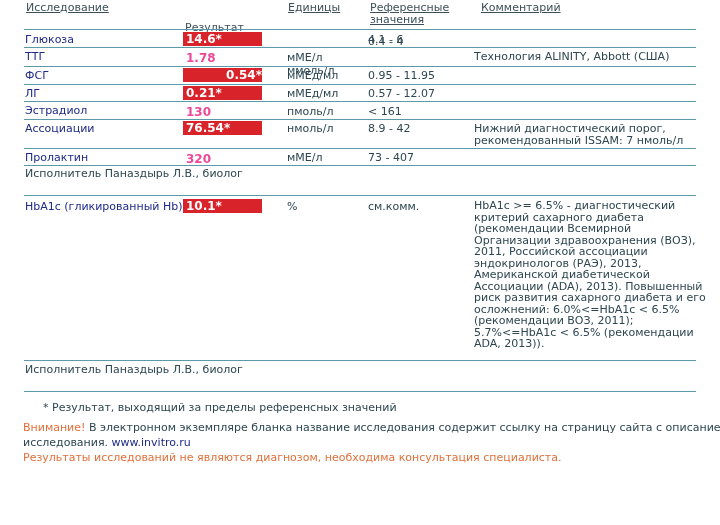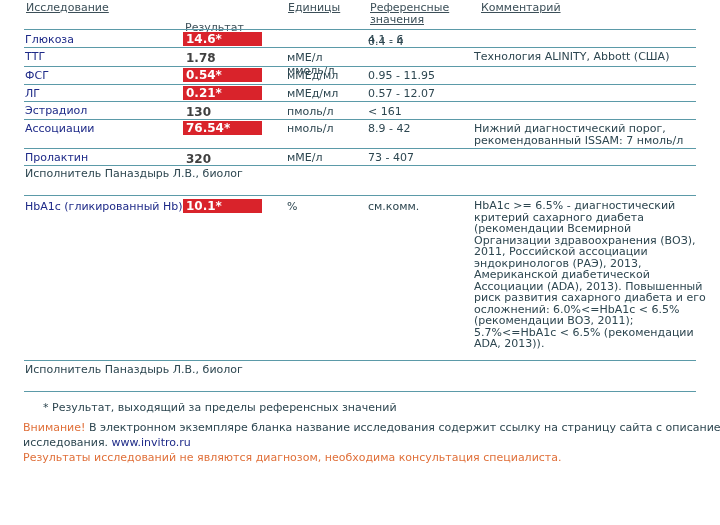--- a/index.html
+++ b/index.html
@@ -2,21 +2,21 @@
 <html><head>
 <meta charset="utf-8">
 <style>
   html, body { margin: 0; padding: 0; background: #ffffff; }
   body { width: 720px; height: 525px; position: relative; overflow: hidden;
          font-family: "DejaVu Sans", sans-serif; font-size: 11px; color: #1f3b47; }
   .abs { position: absolute; white-space: nowrap; line-height: 12px; }
   .hdr { color: #3c4f58; font-size: 11px; text-decoration: underline; }
   .line { position: absolute; left: 24px; width: 672px; height: 1px; background: #5b9aa8; }
   .name { color: #1e2a88; }
-  .res { font-weight: bold; color: #404040; font-size: 12px; }
+  .res { font-weight: bold; color: #ec4899; font-size: 12px; }
   .res.bad { background: #d9232b; color: #ffffff; width: 79px; height: 14px; line-height: 14px; padding-left: 3px; box-sizing: border-box; }
   .unit, .ref, .comm { color: #2d4650; }
   .comm { white-space: pre; line-height: 11.5px; }
   .performer { color: #2d4650; }
   .warn-label { color: #e0703a; }
   .link { color: #1e2a88; }
   .orange { color: #e0703a; }
 </style>
 </head>
 <body>
@@ -42,21 +42,21 @@
   <div class="abs name" style="left:25px;top:51px;">ТТГ</div>
   <div class="abs res" style="left:186px;top:52px;">1.78</div>
   <div class="abs unit" style="left:287px;top:52px;">мМЕ/л</div>
   <div class="abs ref" style="left:368px;top:36px;">0.4 - 4</div>
   <div class="abs comm" style="left:474px;top:51px;">Технология ALINITY, Abbott (США)</div>
 </div>
 <div class="line" style="top:66px;"></div>
 
 <div>
   <div class="abs name" style="left:25px;top:70px;">ФСГ</div>
-  <div class="abs res bad" style="left:183px;top:68px;">0.54*</div>
+  <div class="abs res bad" style="left:183px;top:68px;text-align:right;">0.54*</div>
   <div class="abs unit" style="left:287px;top:70px;">мМЕд/мл</div>
   <div class="abs ref" style="left:368px;top:70px;">0.95 - 11.95</div>
 </div>
 <div class="line" style="top:84px;"></div>
 
 <div>
   <div class="abs name" style="left:25px;top:88px;">ЛГ</div>
   <div class="abs res bad" style="left:183px;top:86px;">0.21*</div>
   <div class="abs unit" style="left:287px;top:88px;">мМЕд/мл</div>
   <div class="abs ref" style="left:368px;top:88px;">0.57 - 12.07</div>

